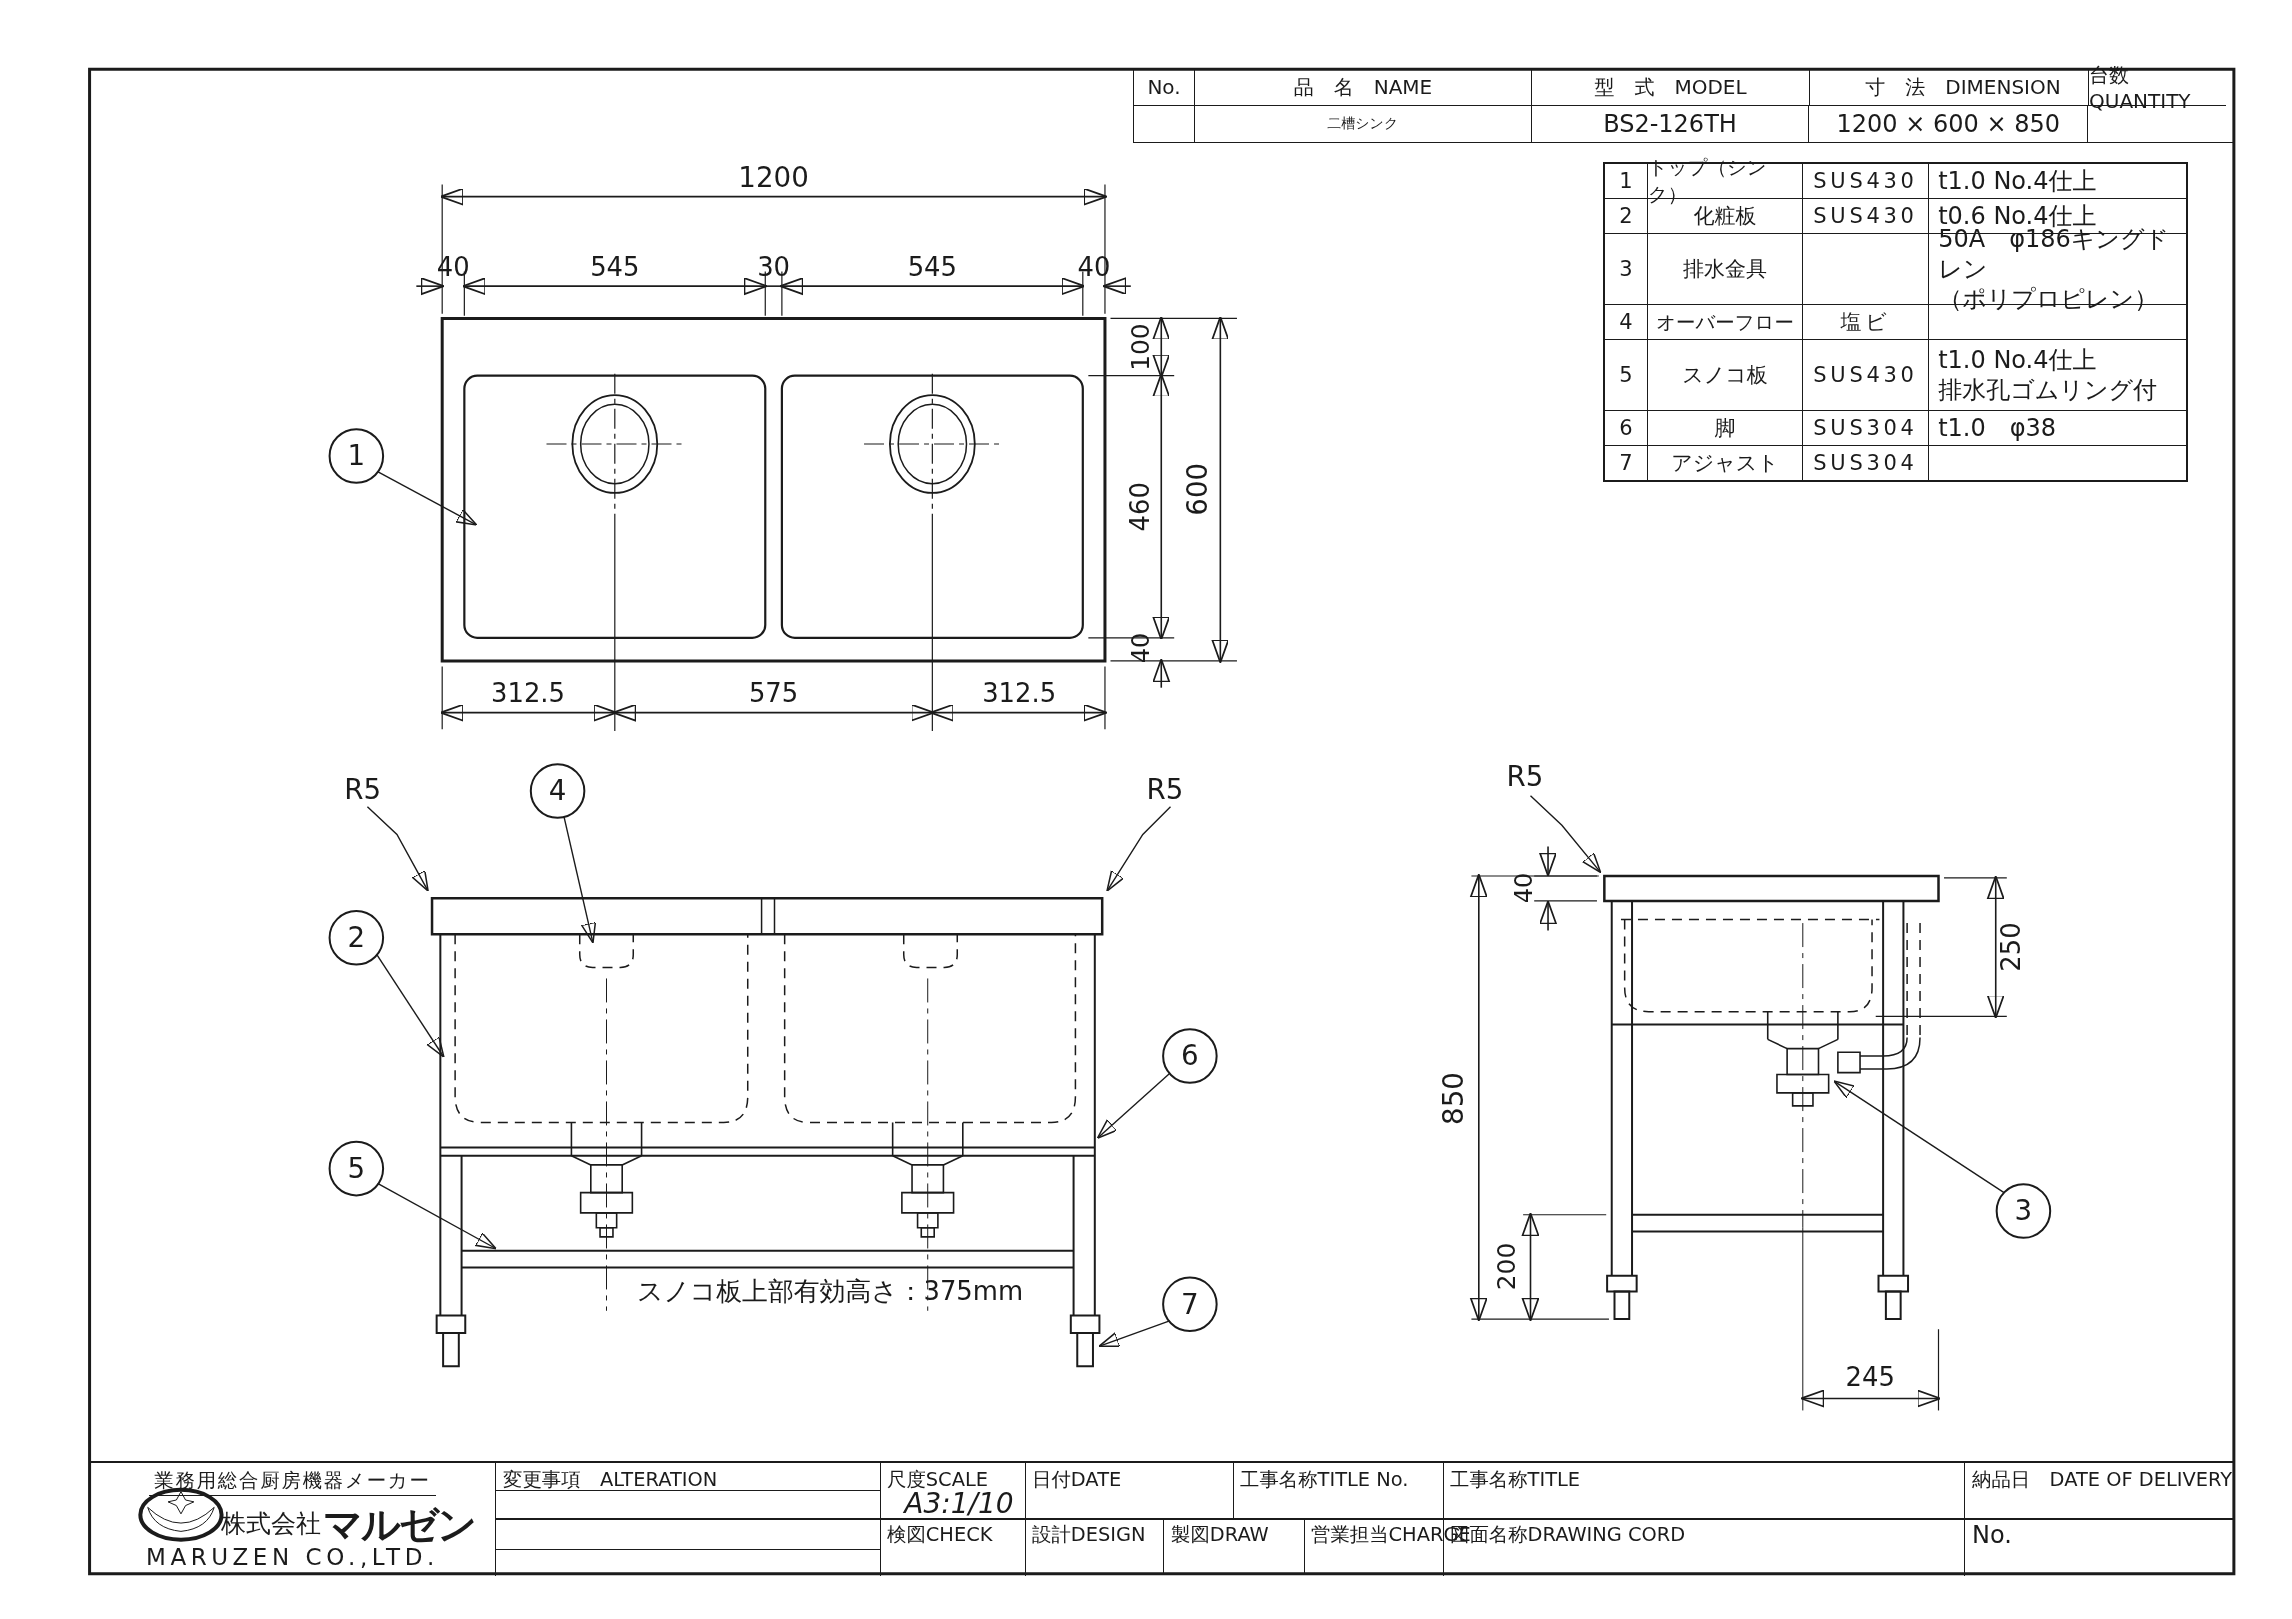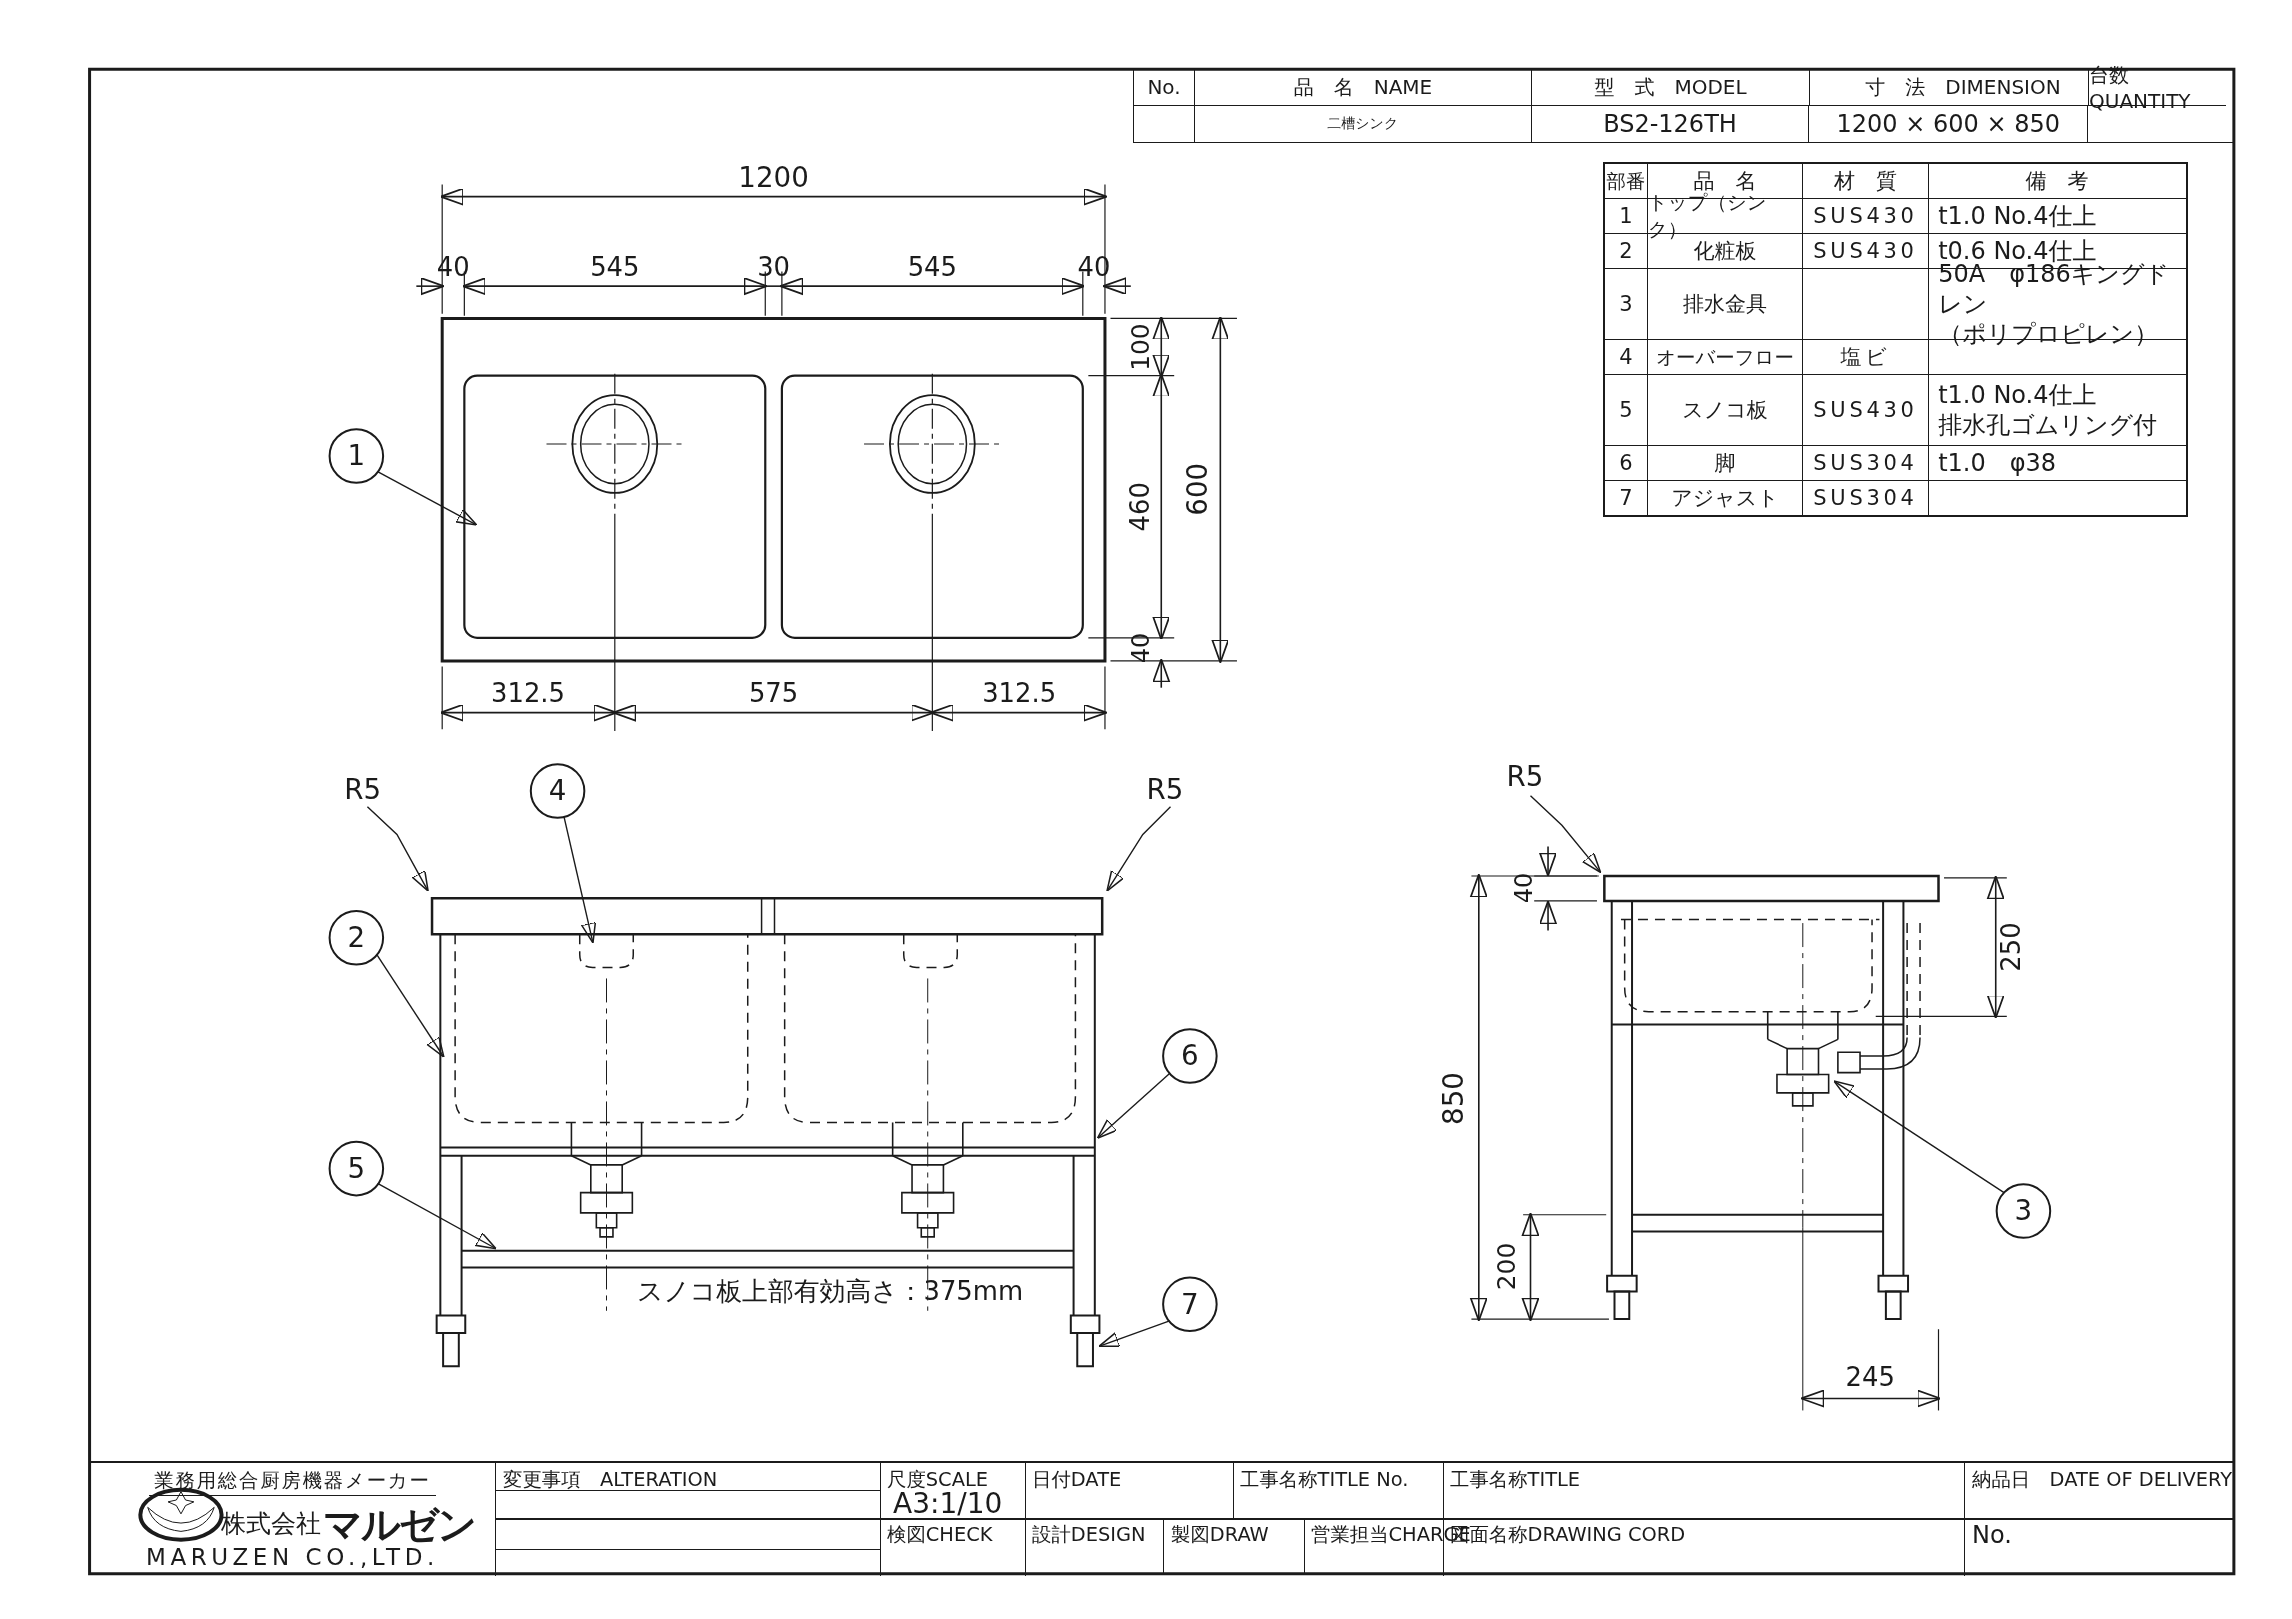--- a/index.html
+++ b/index.html
@@ -280,26 +280,20 @@
       <div style="width:61px;font-size:22px;"></div>
       <div style="width:337px;font-size:14px;">二槽シンク</div>
       <div style="width:278px;font-size:24px;">BS2-126TH</div>
       <div style="width:279px;font-size:24px;">1200 × 600 × 850</div>
       <div style="width:146px;font-size:22px;"></div>
     </div>
   </div>
 
   <div class="abs pt" style="left:1603px;top:162px;width:585px;">
     <div class="row" style="height:34px;">
-      <div class="c" style="width:42px;font-size:19.4px;">部番</div>
-      <div class="c" style="width:155px;">品　名</div>
-      <div class="c" style="width:126px;">材　質</div>
-      <div class="c" style="width:257px;">備　考</div>
-    </div>
-    <div class="row" style="height:34px;">
       <div class="c" style="width:42px;">1</div>
       <div class="c" style="width:155px;font-size:19.4px;">トップ（シンク）</div>
       <div class="c mat" style="width:126px;">SUS430</div>
       <div class="c rem" style="width:257px;">t1.0 No.4仕上</div>
     </div>
     <div class="row" style="height:34px;">
       <div class="c" style="width:42px;">2</div>
       <div class="c" style="width:155px;">化粧板</div>
       <div class="c mat" style="width:126px;">SUS430</div>
       <div class="c rem" style="width:257px;">t0.6 No.4仕上</div>
@@ -357,21 +351,21 @@
       <div style="display:inline-block;margin-top:3.7px;font-size:19.4px;letter-spacing:1.8px;border-bottom:1.8px solid #1b1b1b;padding:0 5.5px 1.8px;">業務用総合厨房機器メーカー</div>
       <div style="height:48px;position:relative;">
         <span style="position:absolute;left:131px;top:11px;font-size:25px;">株式会社</span>
         <span style="position:absolute;left:233px;top:1.8px;font-size:39px;font-weight:bold;letter-spacing:-1.8px;">マルゼン</span>
       </div>
       <div style="font-size:23px;letter-spacing:4.6px;">MARUZEN CO.,LTD.</div>
     </div>
 
     <div class="tb-label" style="left:413px;top:2.8px;">変更事項　ALTERATION</div>
     <div class="tb-label" style="left:797px;top:2.8px;">尺度SCALE</div>
-    <div class="tb-label" style="left:803px;top:24px;width:132px;font-size:28px;">A3:1/10</div>
+    <div class="tb-label" style="left:803px;top:24px;width:132px;text-align:center;font-size:28px;font-style:italic;">A3:1/10</div>
     <div class="tb-label" style="left:942px;top:2.8px;">日付DATE</div>
     <div class="tb-label" style="left:1150px;top:2.8px;">工事名称TITLE No.</div>
     <div class="tb-label" style="left:1360px;top:2.8px;">工事名称TITLE</div>
     <div class="tb-label" style="left:1882px;top:2.8px;">納品日　DATE OF DELIVERY</div>
     <div class="tb-label" style="left:797px;top:58px;">検図CHECK</div>
     <div class="tb-label" style="left:942px;top:58px;">設計DESIGN</div>
     <div class="tb-label" style="left:1081px;top:58px;">製図DRAW</div>
     <div class="tb-label" style="left:1221px;top:58px;">営業担当CHARGE</div>
     <div class="tb-label" style="left:1360px;top:58px;">図面名称DRAWING CORD</div>
     <div class="tb-label" style="left:1882px;top:58px;font-size:24px;">No.</div>

